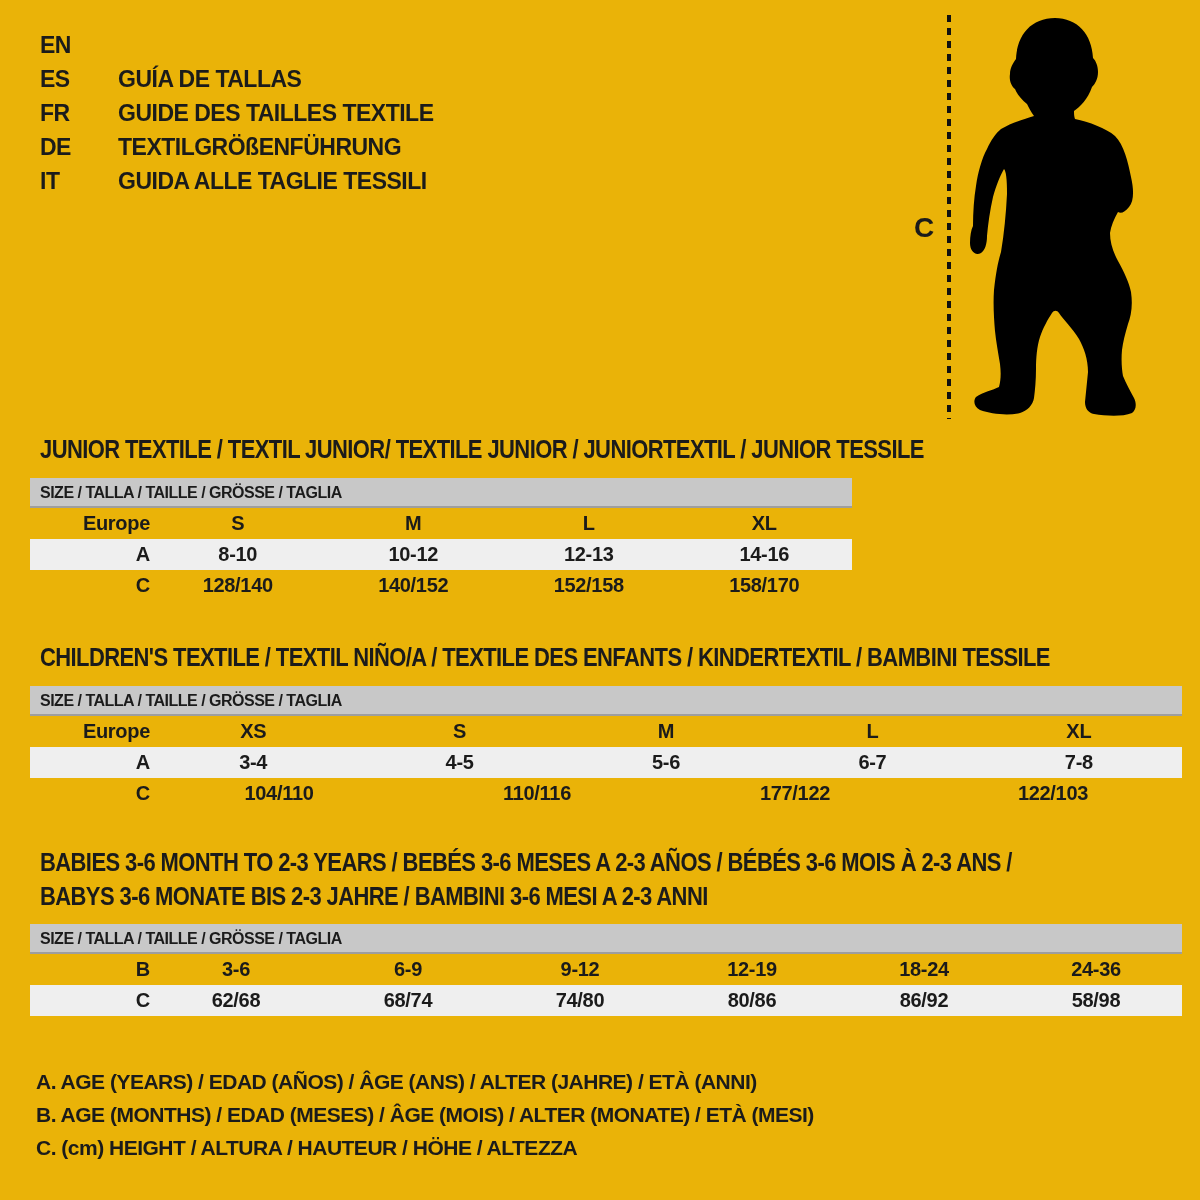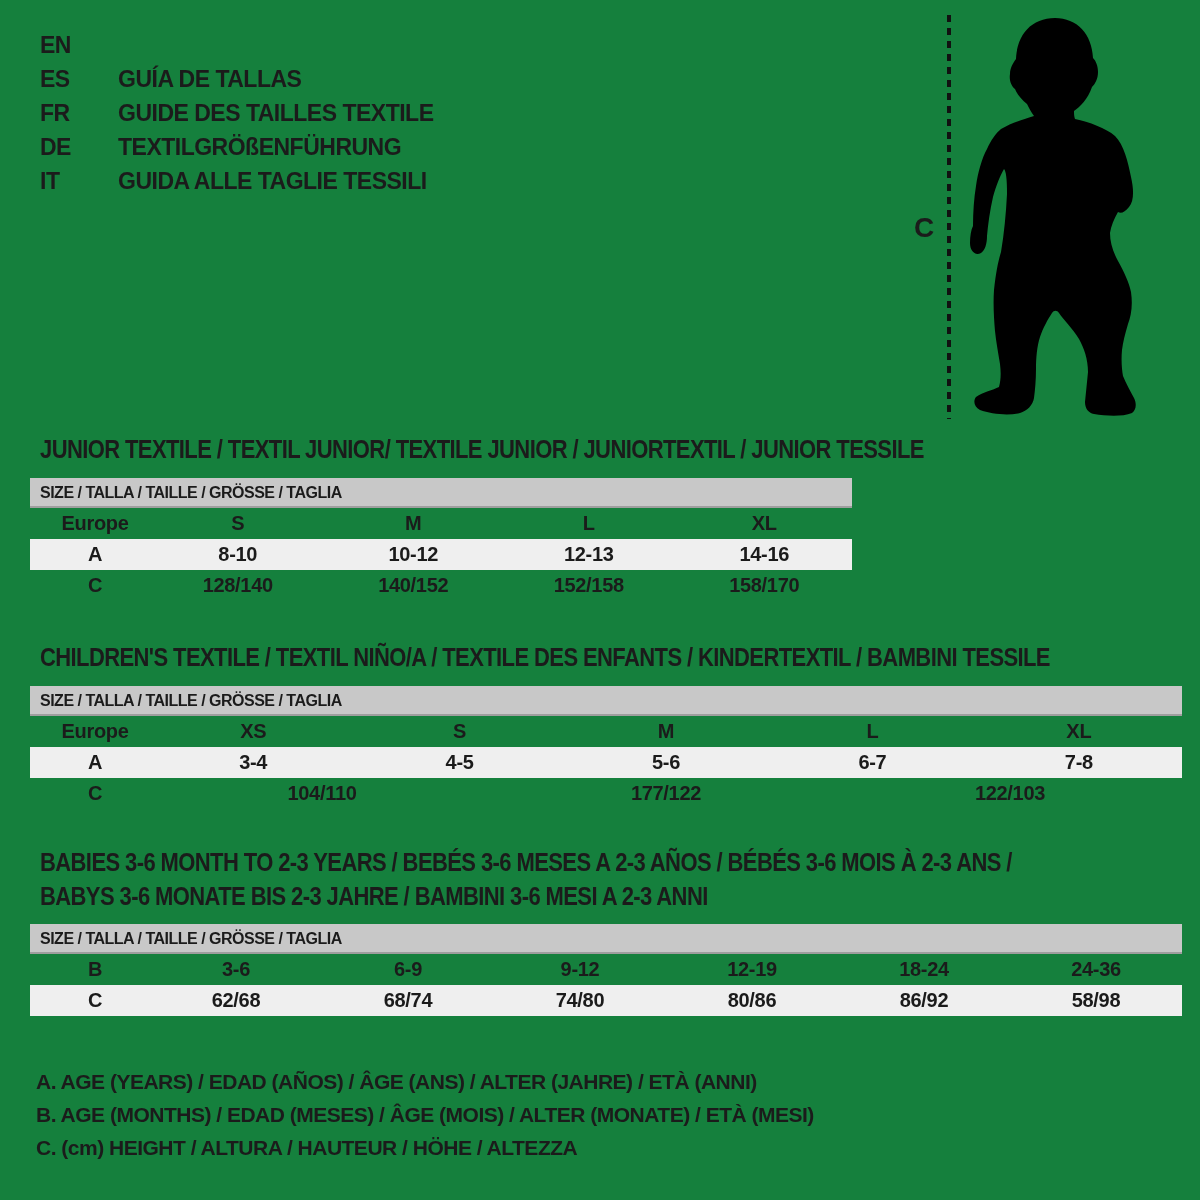--- a/index.html
+++ b/index.html
@@ -4,21 +4,21 @@
 <style>
   :root{
     --text:#1b1b1b;
     --header-bg:#c8c8c8;
     --header-rule:#9e9e9e;
     --shaded-bg:#efefef;
     --silhouette:#000000;
   }
   html,body{margin:0;padding:0;background:#fff;}
   .page{
-    position:relative;width:1200px;height:1200px;background:#15803d;overflow:hidden;
+    position:relative;width:1200px;height:1200px;background:#eab308;overflow:hidden;
     font-family:"Liberation Sans",sans-serif;font-weight:bold;color:var(--text);
   }
   
   .lang-block{position:absolute;left:40px;top:28px;}
   .lang-row{display:flex;line-height:34px;font-size:23px;letter-spacing:-0.5px;}
   .lang-code{width:78px;}
   
   .measure-line-svg{position:absolute;left:944px;top:12px;}
   .c-label{position:absolute;left:914px;top:212px;font-size:28px;}
   .silhouette-svg{position:absolute;left:966px;top:14px;color:var(--silhouette);}
@@ -30,21 +30,21 @@
   
   .size-table{position:absolute;left:30px;}
   .t-head{
     height:30px;line-height:30px;background:var(--header-bg);
     border-bottom:2px solid var(--header-rule);
     padding-left:10px;font-size:16px;letter-spacing:-0.5px;box-sizing:border-box;
   }
   .t-row{display:flex;height:31px;line-height:31px;font-size:20px;letter-spacing:-0.3px;}
   .t-row.shaded{background:var(--shaded-bg);}
   .t-cell{flex:1;text-align:center;}
-  .t-label{flex:0 0 110px;text-align:center;padding-left:10px;}
+  .t-label{flex:0 0 110px;text-align:right;padding-left:10px;}
   
   .legend-line{position:absolute;left:36px;font-size:21px;letter-spacing:-0.5px;white-space:nowrap;}
 </style>
 </head>
 <body>
 
 <div class="page">
 
   <div class="lang-block">
     <div class="lang-row">
@@ -169,20 +169,21 @@
         <div class="t-cell t-label">A</div>
         <div class="t-cell">3-4</div>
         <div class="t-cell">4-5</div>
         <div class="t-cell">5-6</div>
         <div class="t-cell">6-7</div>
         <div class="t-cell">7-8</div>
       </div>
       <div class="t-row">
         <div class="t-cell t-label">C</div>
         <div class="t-cell">104/110</div>
+        <div class="t-cell">110/116</div>
         <div class="t-cell">177/122</div>
         <div class="t-cell">122/103</div>
       </div>
     </div>
 
   <div class="section-title" style="top:847px;">BABIES 3-6 MONTH TO 2-3 YEARS / BEBÉS 3-6 MESES A 2-3 AÑOS / BÉBÉS 3-6 MOIS À 2-3 ANS /</div>
   <div class="section-title" style="top:881px;">BABYS 3-6 MONATE BIS 2-3 JAHRE / BAMBINI 3-6 MESI A 2-3 ANNI</div>
   <div class="size-table" style="top:924px;width:1152px;">
       <div class="t-head">SIZE / TALLA / TAILLE / GRÖSSE / TAGLIA</div>
       <div class="t-row">

